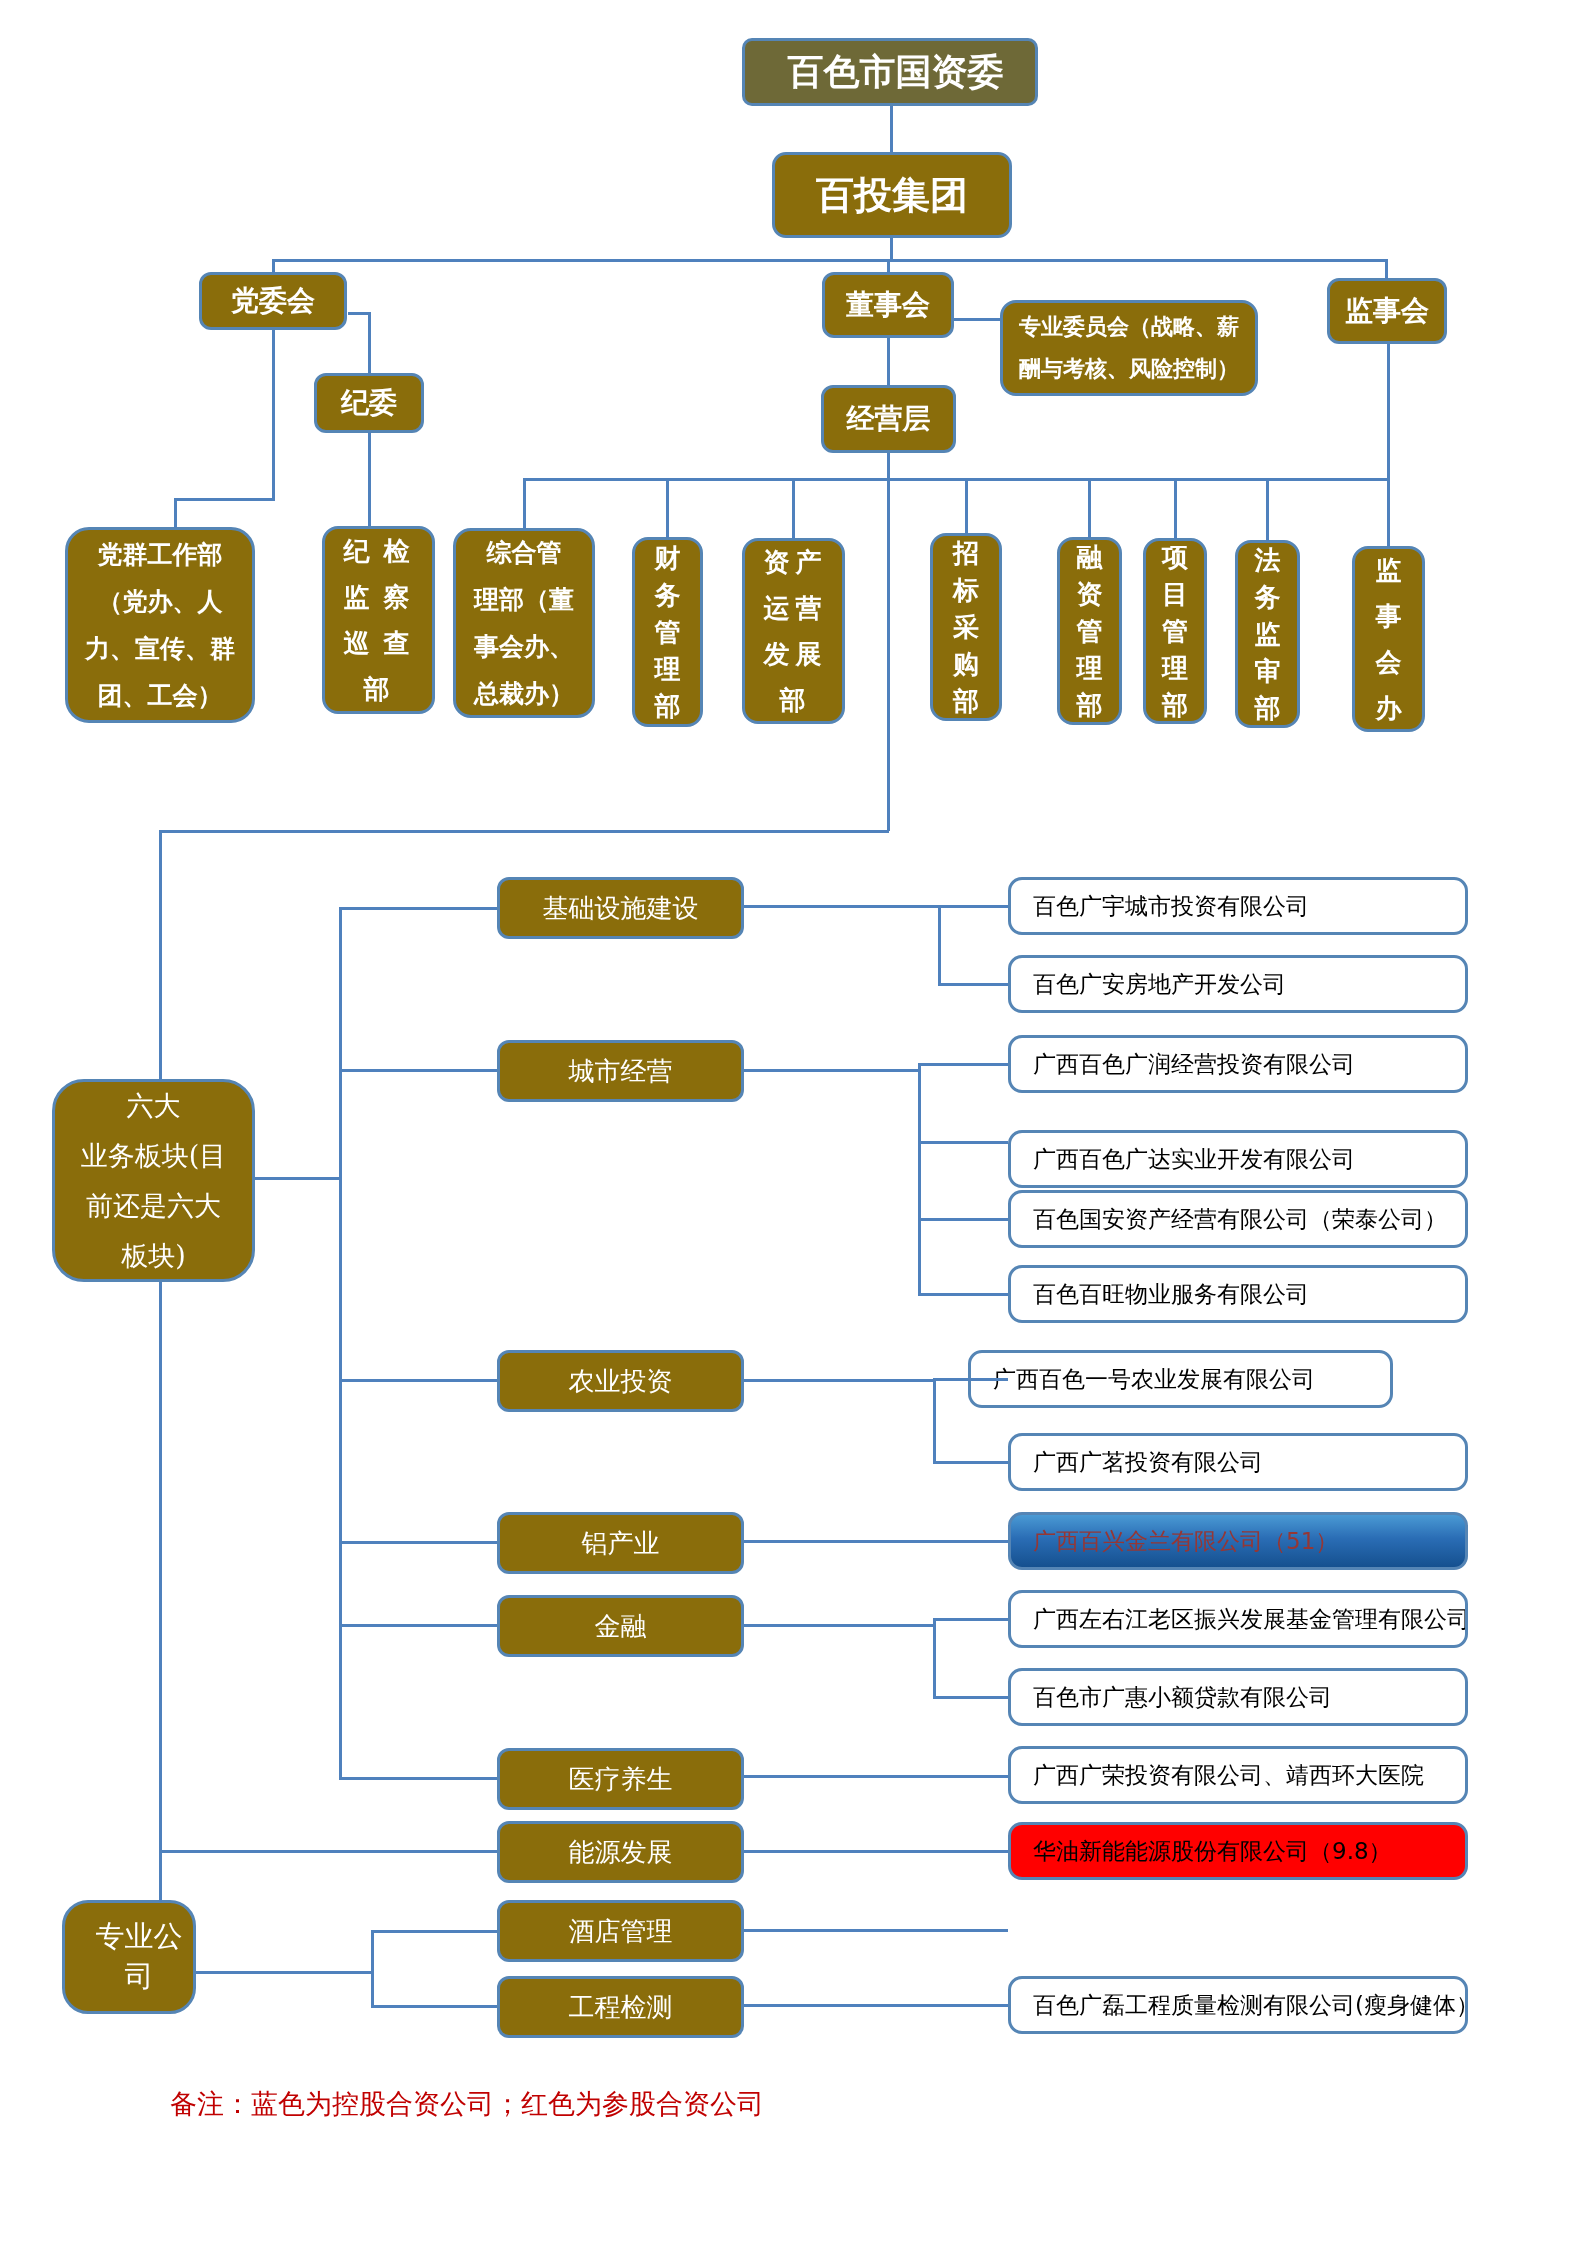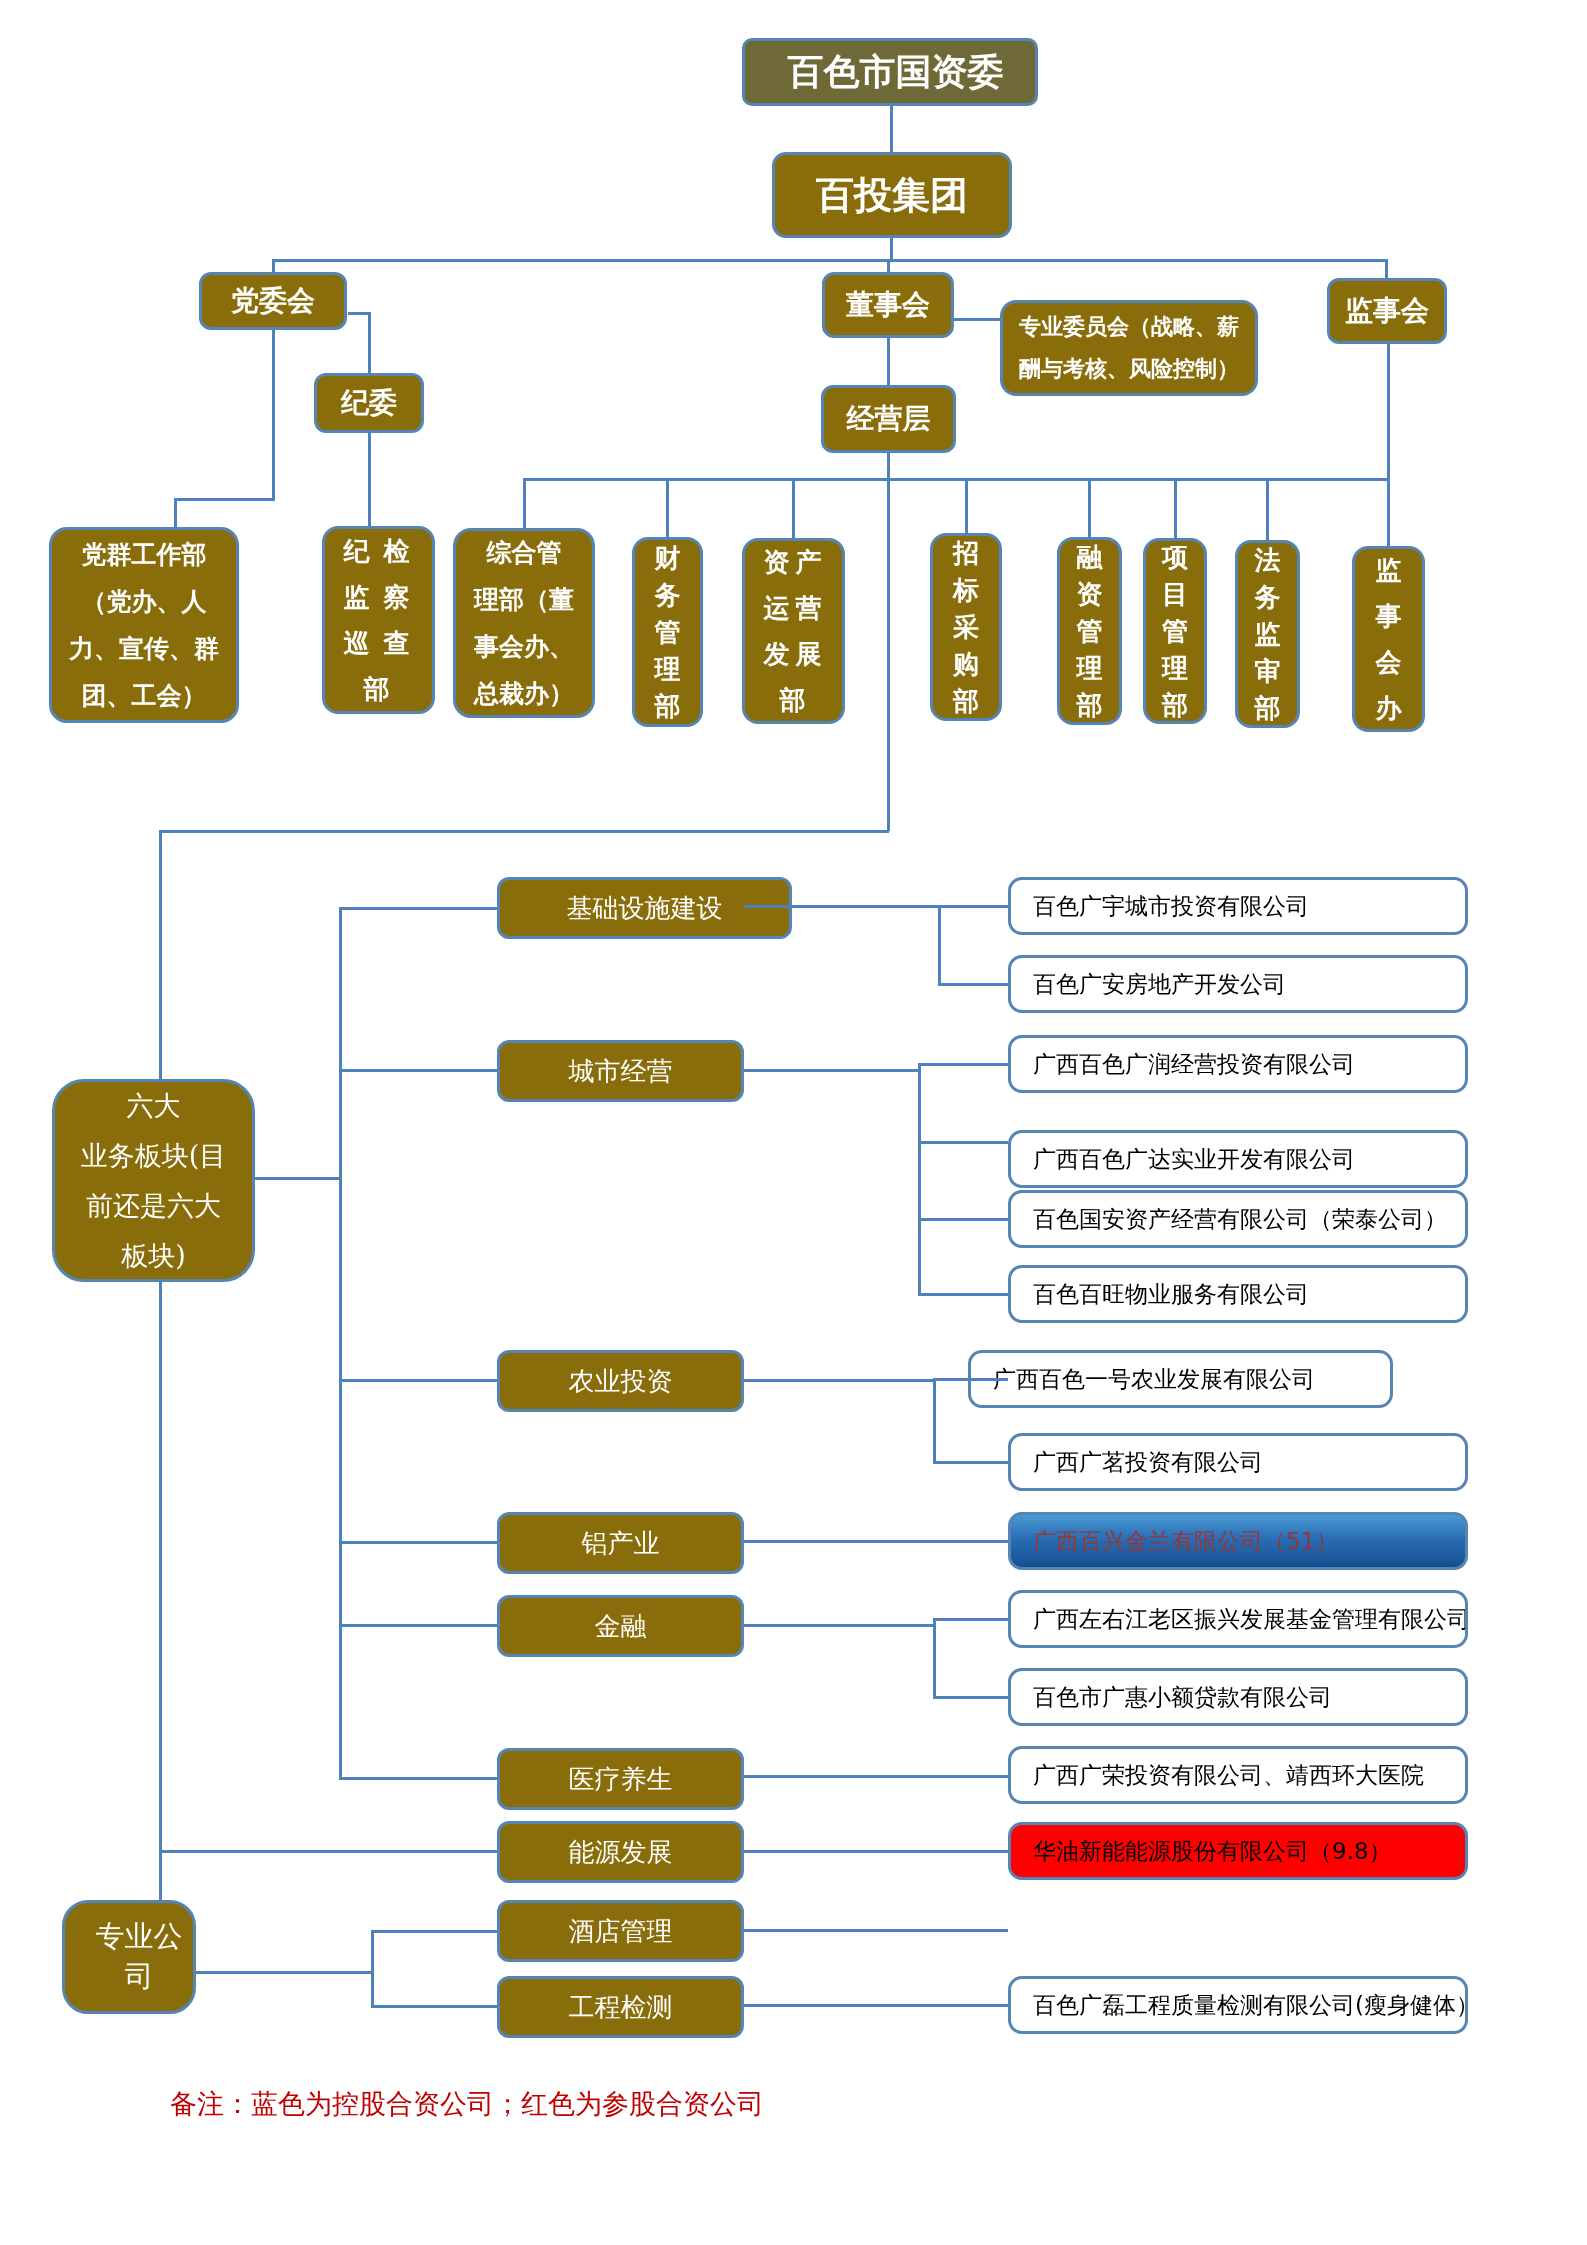--- a/index.html
+++ b/index.html
@@ -81,21 +81,21 @@
   <div class="box olive root-box" style="left:742px;top:38px;width:296px;height:68px;">百色市国资委</div>
   <div class="box group-box" style="left:772px;top:152px;width:240px;height:86px;">百投集团</div>
   <div class="box gov-box" style="left:199px;top:272px;width:148px;height:58px;">党委会</div>
   <div class="box gov-box" style="left:822px;top:272px;width:132px;height:66px;">董事会</div>
   <div class="box committee-box" style="left:1000px;top:300px;width:258px;height:96px;">专业委员会（战略、薪
 酬与考核、风险控制）</div>
   <div class="box gov-box" style="left:1327px;top:278px;width:120px;height:66px;">监事会</div>
   <div class="box gov-box" style="left:314px;top:373px;width:110px;height:60px;">纪委</div>
   <div class="box gov-box" style="left:821px;top:385px;width:135px;height:68px;">经营层</div>
 
-  <div class="box dept dept-wide" style="left:49px;top:527px;width:190px;height:196px;">党群工作部
+  <div class="box dept dept-wide" style="left:65px;top:527px;width:190px;height:196px;border-radius:24px;">党群工作部
 （党办、人
 力、宣传、群
 团、工会）</div>
   <div class="box dept dept4 gap2" style="left:322px;top:526px;width:113px;height:188px;">纪检
 监察
 巡查
 部</div>
   <div class="box dept" style="left:453px;top:528px;width:142px;height:190px;font-size:25px;line-height:47px;border-radius:18px;">综合管
 理部（董
 事会办、
@@ -133,21 +133,21 @@
 事
 会
 办</div>
 
   <div class="box serif blocks-box" style="left:52px;top:1079px;width:203px;height:203px;">六大
 业务板块(目
 前还是六大
 板块)</div>
   <div class="box serif prof-box" style="left:62px;top:1900px;width:134px;height:114px;padding-left:20px;">专业公司</div>
 
-  <div class="box cat" style="left:497px;top:877px;width:295px;height:62px;">基础设施建设</div>
+  <div class="box cat" style="left:497px;top:877px;width:247px;height:62px;">基础设施建设</div>
   <div class="box cat" style="left:497px;top:1040px;width:247px;height:62px;">城市经营</div>
   <div class="box cat" style="left:497px;top:1350px;width:247px;height:62px;">农业投资</div>
   <div class="box cat" style="left:497px;top:1512px;width:247px;height:62px;">铝产业</div>
   <div class="box cat" style="left:497px;top:1595px;width:247px;height:62px;">金融</div>
   <div class="box cat" style="left:497px;top:1748px;width:247px;height:62px;">医疗养生</div>
   <div class="box cat" style="left:497px;top:1821px;width:247px;height:62px;">能源发展</div>
   <div class="box cat" style="left:497px;top:1900px;width:247px;height:62px;">酒店管理</div>
   <div class="box cat" style="left:497px;top:1976px;width:247px;height:62px;">工程检测</div>
 
   <div class="company" style="left:1008px;top:877px;width:460px;height:58px;">百色广宇城市投资有限公司</div>

